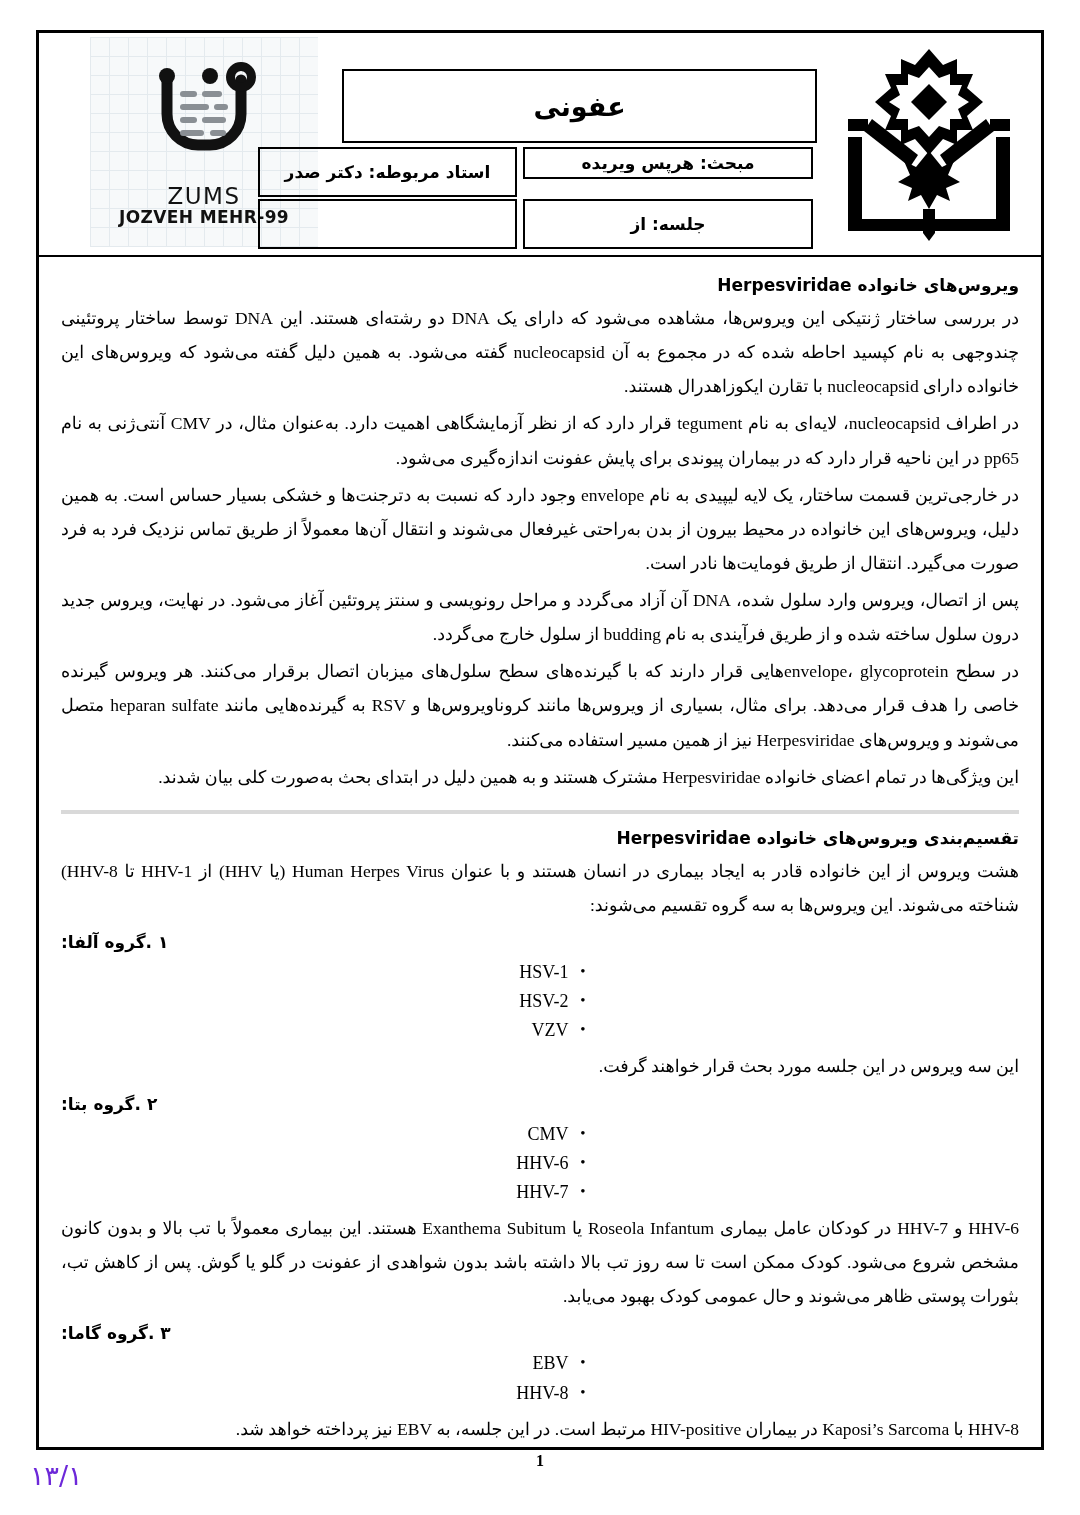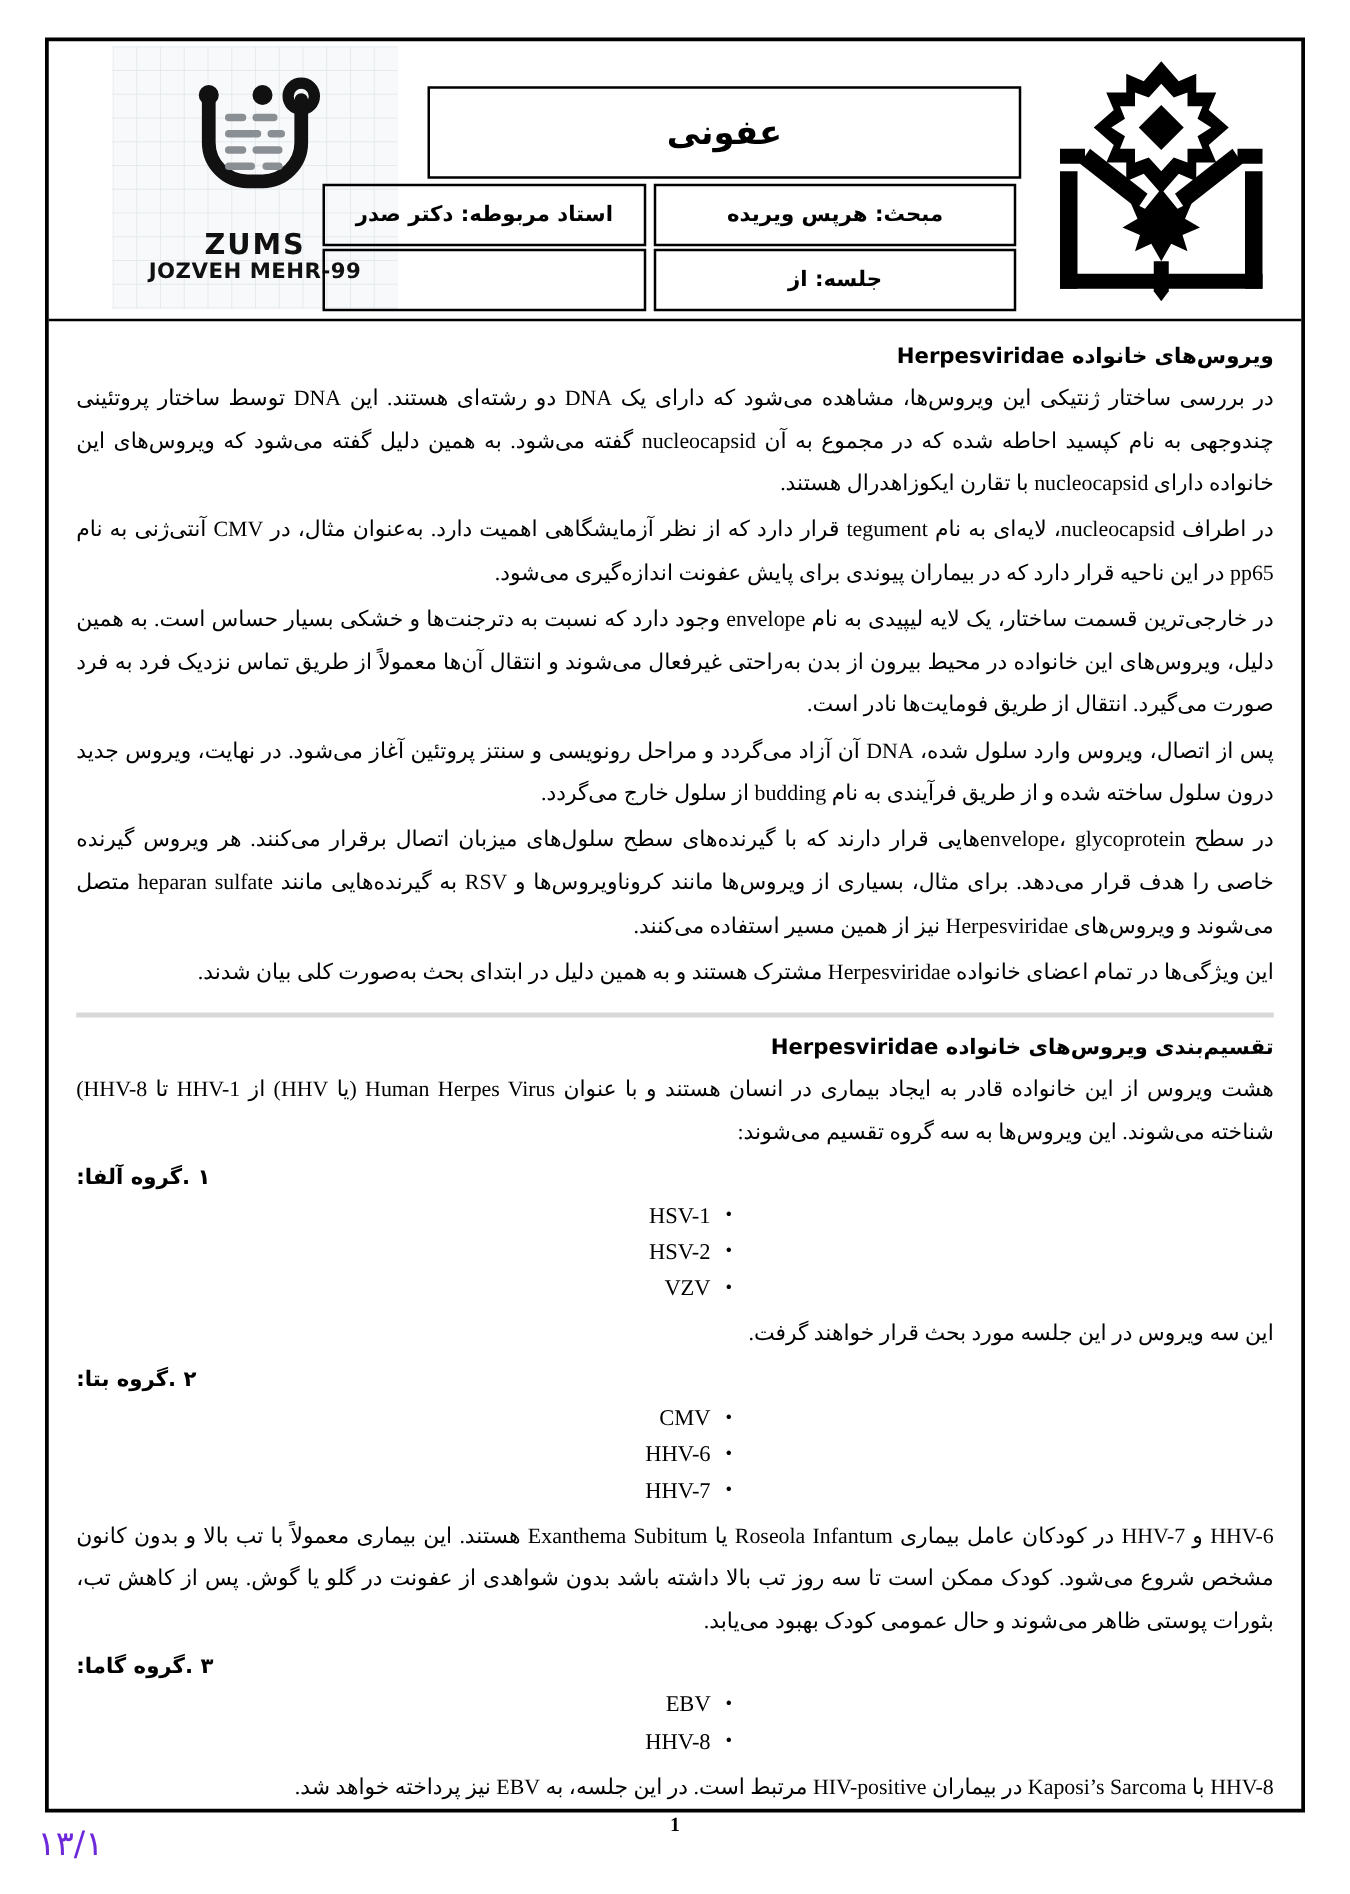--- a/index.html
+++ b/index.html
@@ -49,21 +49,21 @@
       linear-gradient(to bottom, #e4eaee 1px, transparent 1px);
     background-size: 19px 19px;
     display: flex;
     flex-direction: column;
     align-items: center;
     justify-content: center;
   }
   .steth-svg { display: block; }
   .zums-word {
     font-family: "DejaVu Sans", "Liberation Sans", sans-serif;
-    font-weight: bold;
+    font-weight: normal;
     font-size: 23px;
     letter-spacing: 1.5px;
     color: #111;
     line-height: 1.05;
     margin-top: 2px;
   }
   .zums-sub {
     font-family: "DejaVu Sans", "Liberation Sans", sans-serif;
     font-weight: bold;
     font-size: 17px;
@@ -102,21 +102,21 @@
     font-family: "DejaVu Sans", "Liberation Sans", sans-serif;
     font-weight: bold;
     font-size: 27px;
   }
 
   .subject-box {
     position: absolute;
     right: 228px;
     top: 114px;
     width: 290px;
-    height: 50px;
+    height: 32px;
     border: 2px solid #000;
     box-sizing: border-box;
     display: flex;
     align-items: center;
     justify-content: center;
   }
   .session-box {
     position: absolute;
     right: 228px;
     top: 166px;

